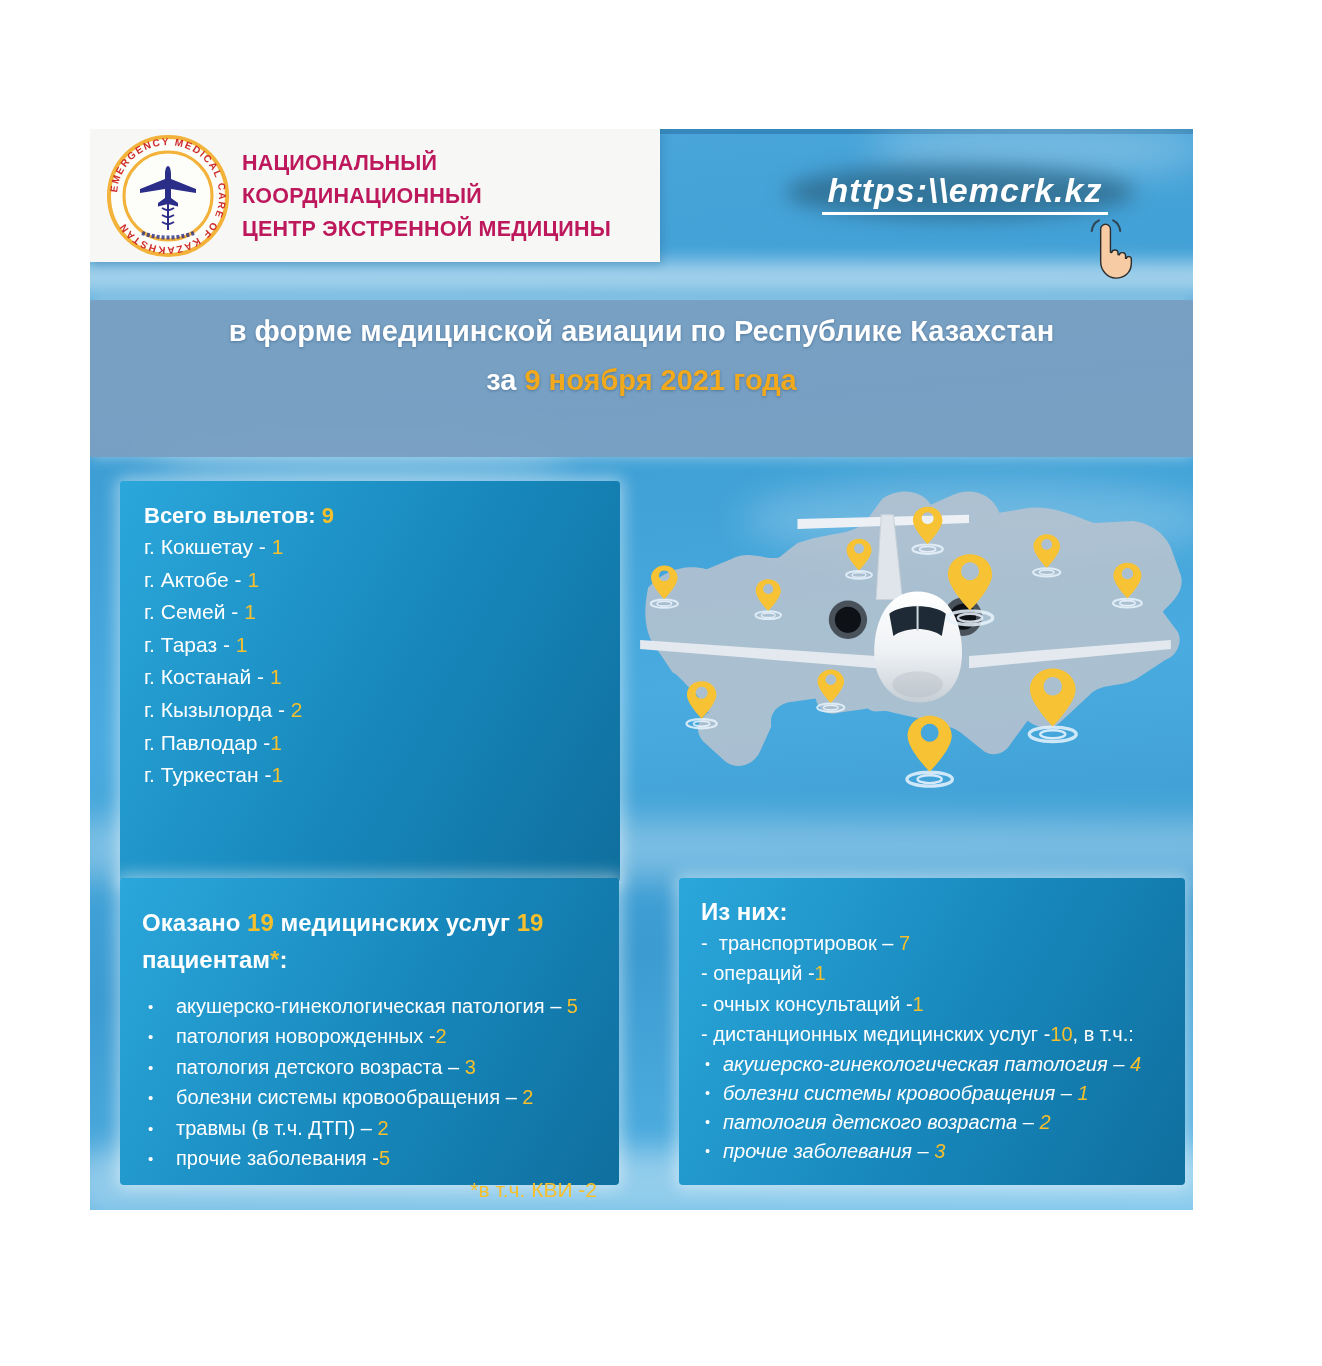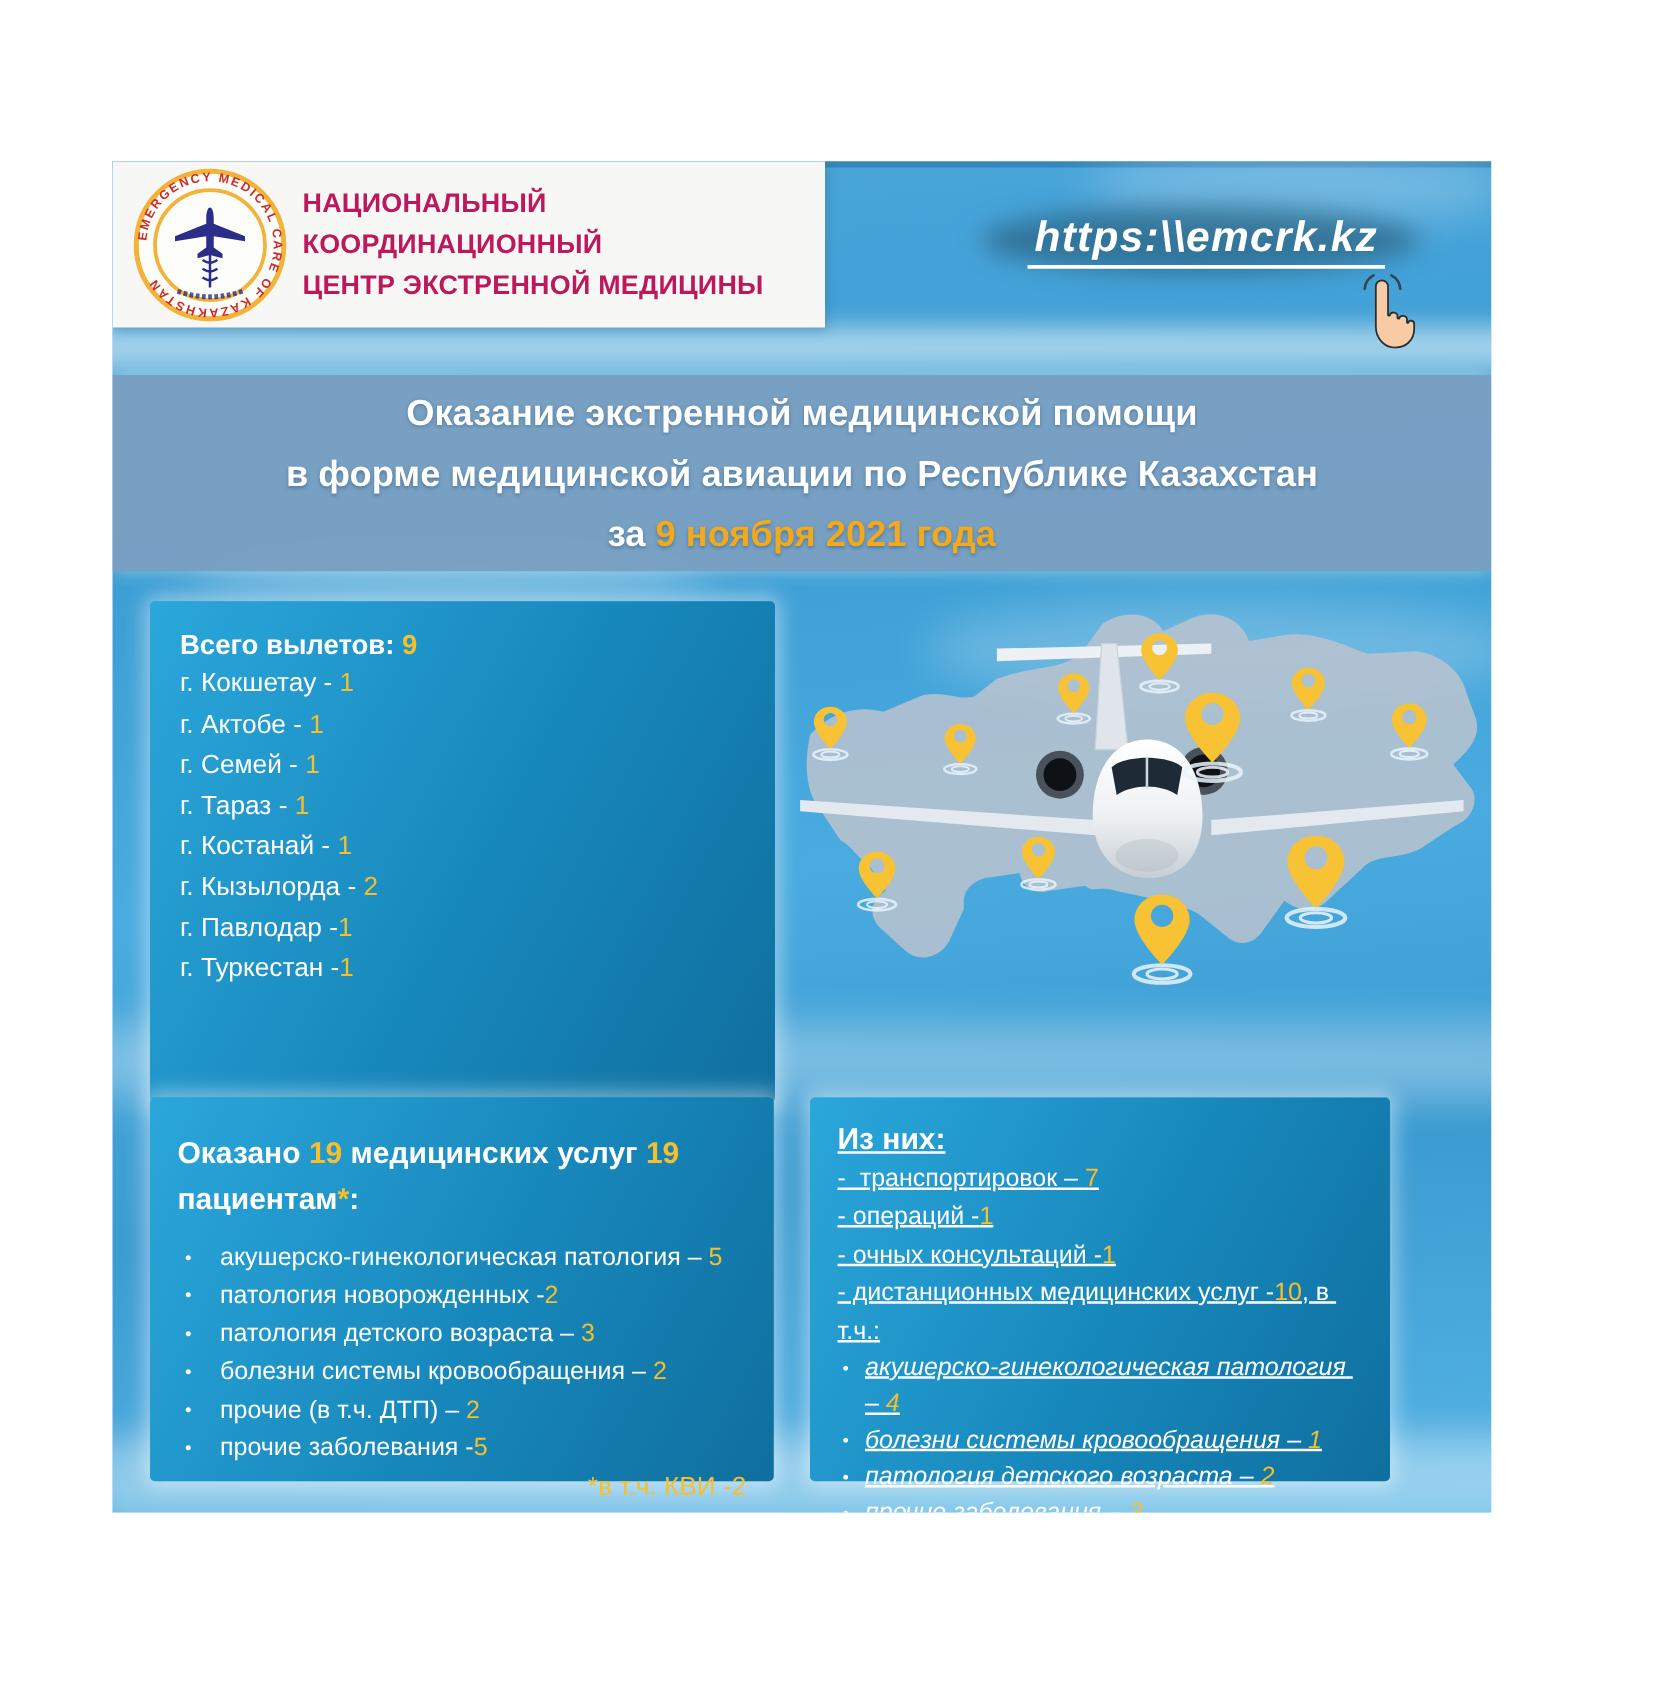--- a/index.html
+++ b/index.html
@@ -73,21 +73,21 @@
 
   .map-wrap{position:absolute;left:538px;top:348px;width:565px;height:336px;}
 
   .services-panel{left:30px;top:749px;width:499px;height:307px;padding:26px 22px;}
   .svc-head{font-size:24px;font-weight:700;line-height:37px;}
   .svc-items{margin-top:13px;}
   .svc-item{font-size:20px;line-height:30.4px;padding-left:34px;position:relative;white-space:pre-wrap;}
   .svc-item::before{content:"\2022";position:absolute;left:6px;font-size:15px;top:1px;}
   .svc-footnote{margin-top:5px;text-align:right;font-size:21px;color:#f6bf2b;}
 
-  .breakdown-panel{left:558px;top:749px;width:464px;height:307px;padding:18px 22px;text-decoration:underline;}
+  .breakdown-panel{left:589px;top:749px;width:506px;height:307px;padding:18px 22px;}
   .brk-head{font-size:24px;font-weight:700;line-height:32px;}
   .brk-item{font-size:20px;line-height:30.4px;white-space:pre-wrap;}
   .brk-sub{font-size:20px;line-height:29px;font-style:italic;padding-left:22px;position:relative;white-space:pre-wrap;}
   .brk-sub::before{content:"\2022";position:absolute;left:4px;font-size:14px;top:0;}
 </style>
 </head>
 <body>
 
 <div class="canvas">
 
@@ -128,21 +128,20 @@
     <div class="url-shadow"></div>
     <span class="url">https:\\emcrk.kz</span>
     <svg class="hand" viewBox="0 0 60 72">
       <path d="M14 18 a15 15 0 0 1 8 -12" stroke="#2d3b46" stroke-width="2.4" fill="none" stroke-linecap="round" opacity="0.9"></path>
       <path d="M38 6 a15 15 0 0 1 8 12" stroke="#2d3b46" stroke-width="2.4" fill="none" stroke-linecap="round" opacity="0.9"></path>
       <path d="M24 16 a5.5 5.5 0 0 1 11 0 V42 l1.5 .2 c.5 -4 7 -3.6 7 .4 l0 2 1.5 .2 c.5 -3.6 7 -3.2 7 .8 l0 3 1 .2 c.8 -3 5.5 -2.6 5.5 .8 V54 c0 11 -8 17 -17.5 17 C32 71 24 63 24 52 Z" fill="#f7cba3" stroke="#2d2d2d" stroke-width="1.6" stroke-linejoin="round"></path>
     </svg>
   </div>
 
   <div class="title-band">
-    <div>Оказание экстренной медицинской помощи</div>
     <div>в форме медицинской авиации по Республике Казахстан</div>
     <div><span>за </span><span class="date-accent">9 ноября 2021 года</span></div>
   </div>
 
   <div class="panel flights-panel">
     <div class="flights-head"><span>Всего вылетов: </span><span class="num">9</span></div>
     <div class="flight-row"><span>г. Кокшетау - </span><span class="num">1</span></div>
     <div class="flight-row"><span>г. Актобе - </span><span class="num">1</span></div>
     <div class="flight-row"><span>г. Семей - </span><span class="num">1</span></div>
     <div class="flight-row"><span>г. Тараз - </span><span class="num">1</span></div>
@@ -209,21 +208,21 @@
     </svg>
   </div>
 
   <div class="panel services-panel">
     <div class="svc-head"><span>Оказано </span><span class="num">19</span><span> медицинских услуг </span><span class="num">19</span><span> пациентам</span><span class="num">*</span><span>:</span></div>
     <div class="svc-items">
       <div class="svc-item"><span>акушерско-гинекологическая патология – </span><span class="num">5</span></div>
       <div class="svc-item"><span>патология новорожденных -</span><span class="num">2</span></div>
       <div class="svc-item"><span>патология детского возраста – </span><span class="num">3</span></div>
       <div class="svc-item"><span>болезни системы кровообращения – </span><span class="num">2</span></div>
-      <div class="svc-item"><span>прочие (в т.ч. ДТП) – </span><span class="num">2</span></div>
+      <div class="svc-item"><span>травмы (в т.ч. ДТП) – </span><span class="num">2</span></div>
       <div class="svc-item"><span>прочие заболевания -</span><span class="num">5</span></div>
     </div>
     <div class="svc-footnote"><span>*в т.ч. КВИ -</span><span>2</span></div>
   </div>
 
   <div class="panel breakdown-panel">
     <div class="brk-head">Из них:</div>
     <div class="brk-item"><span>-  транспортировок – </span><span class="num">7</span><span></span></div>
     <div class="brk-item"><span>- операций -</span><span class="num">1</span><span></span></div>
     <div class="brk-item"><span>- очных консультаций -</span><span class="num">1</span><span></span></div>

